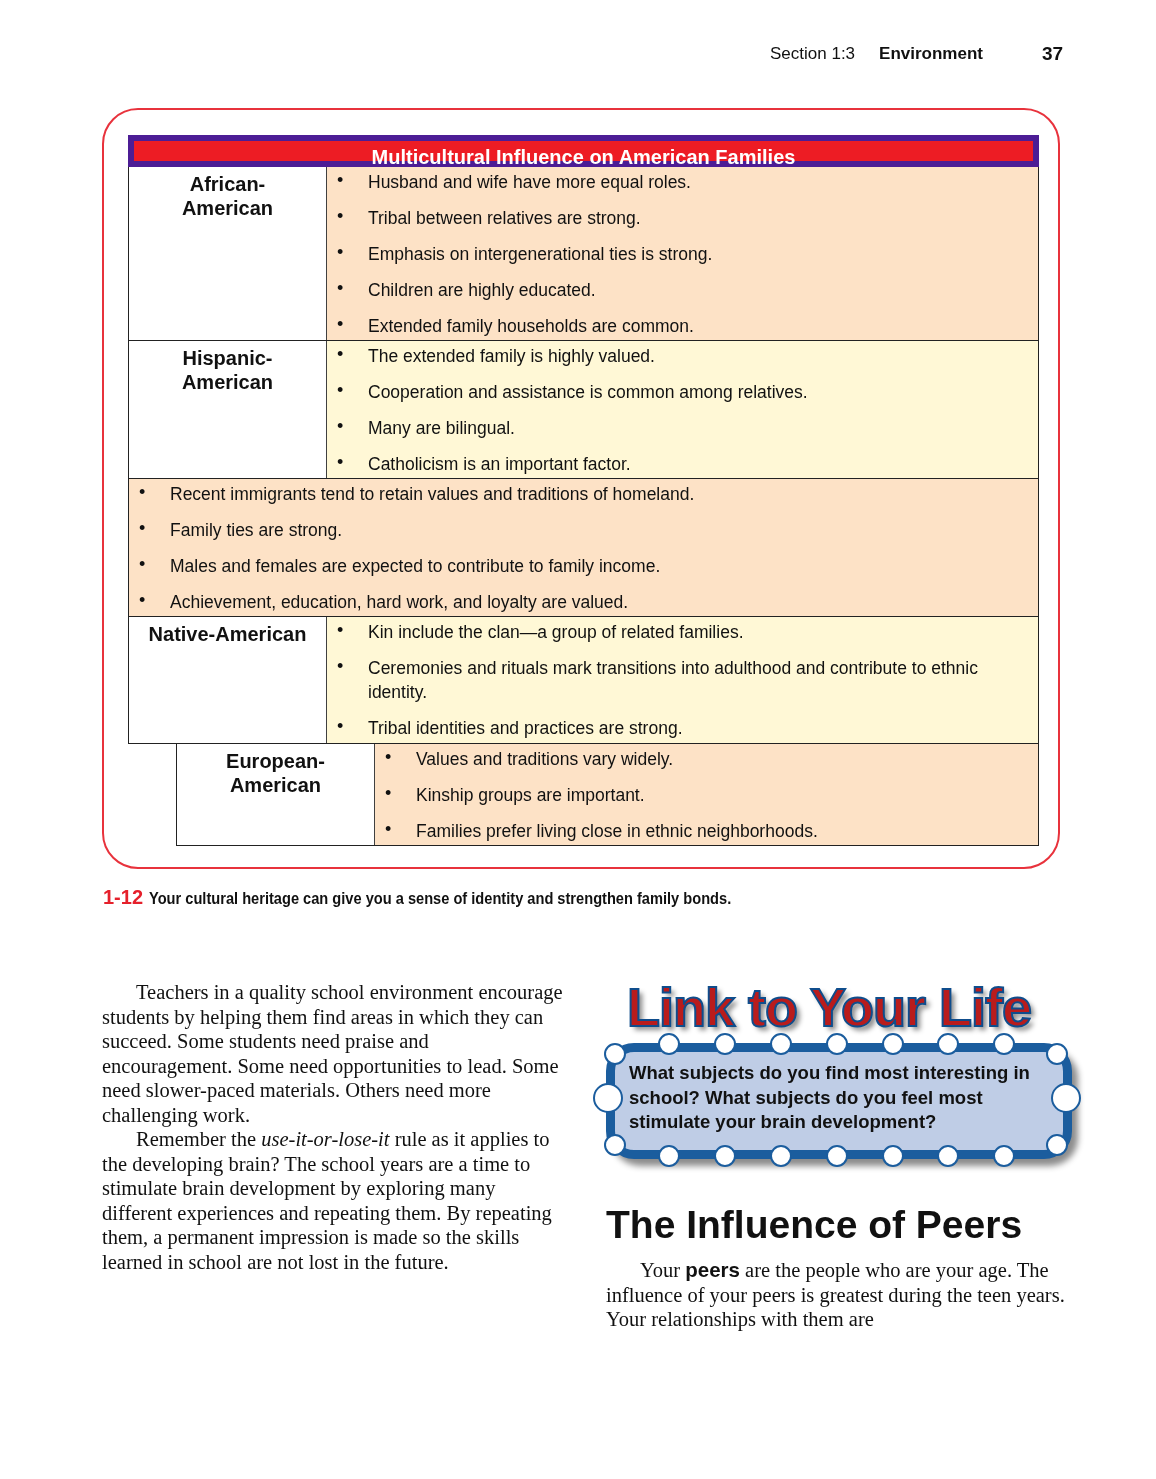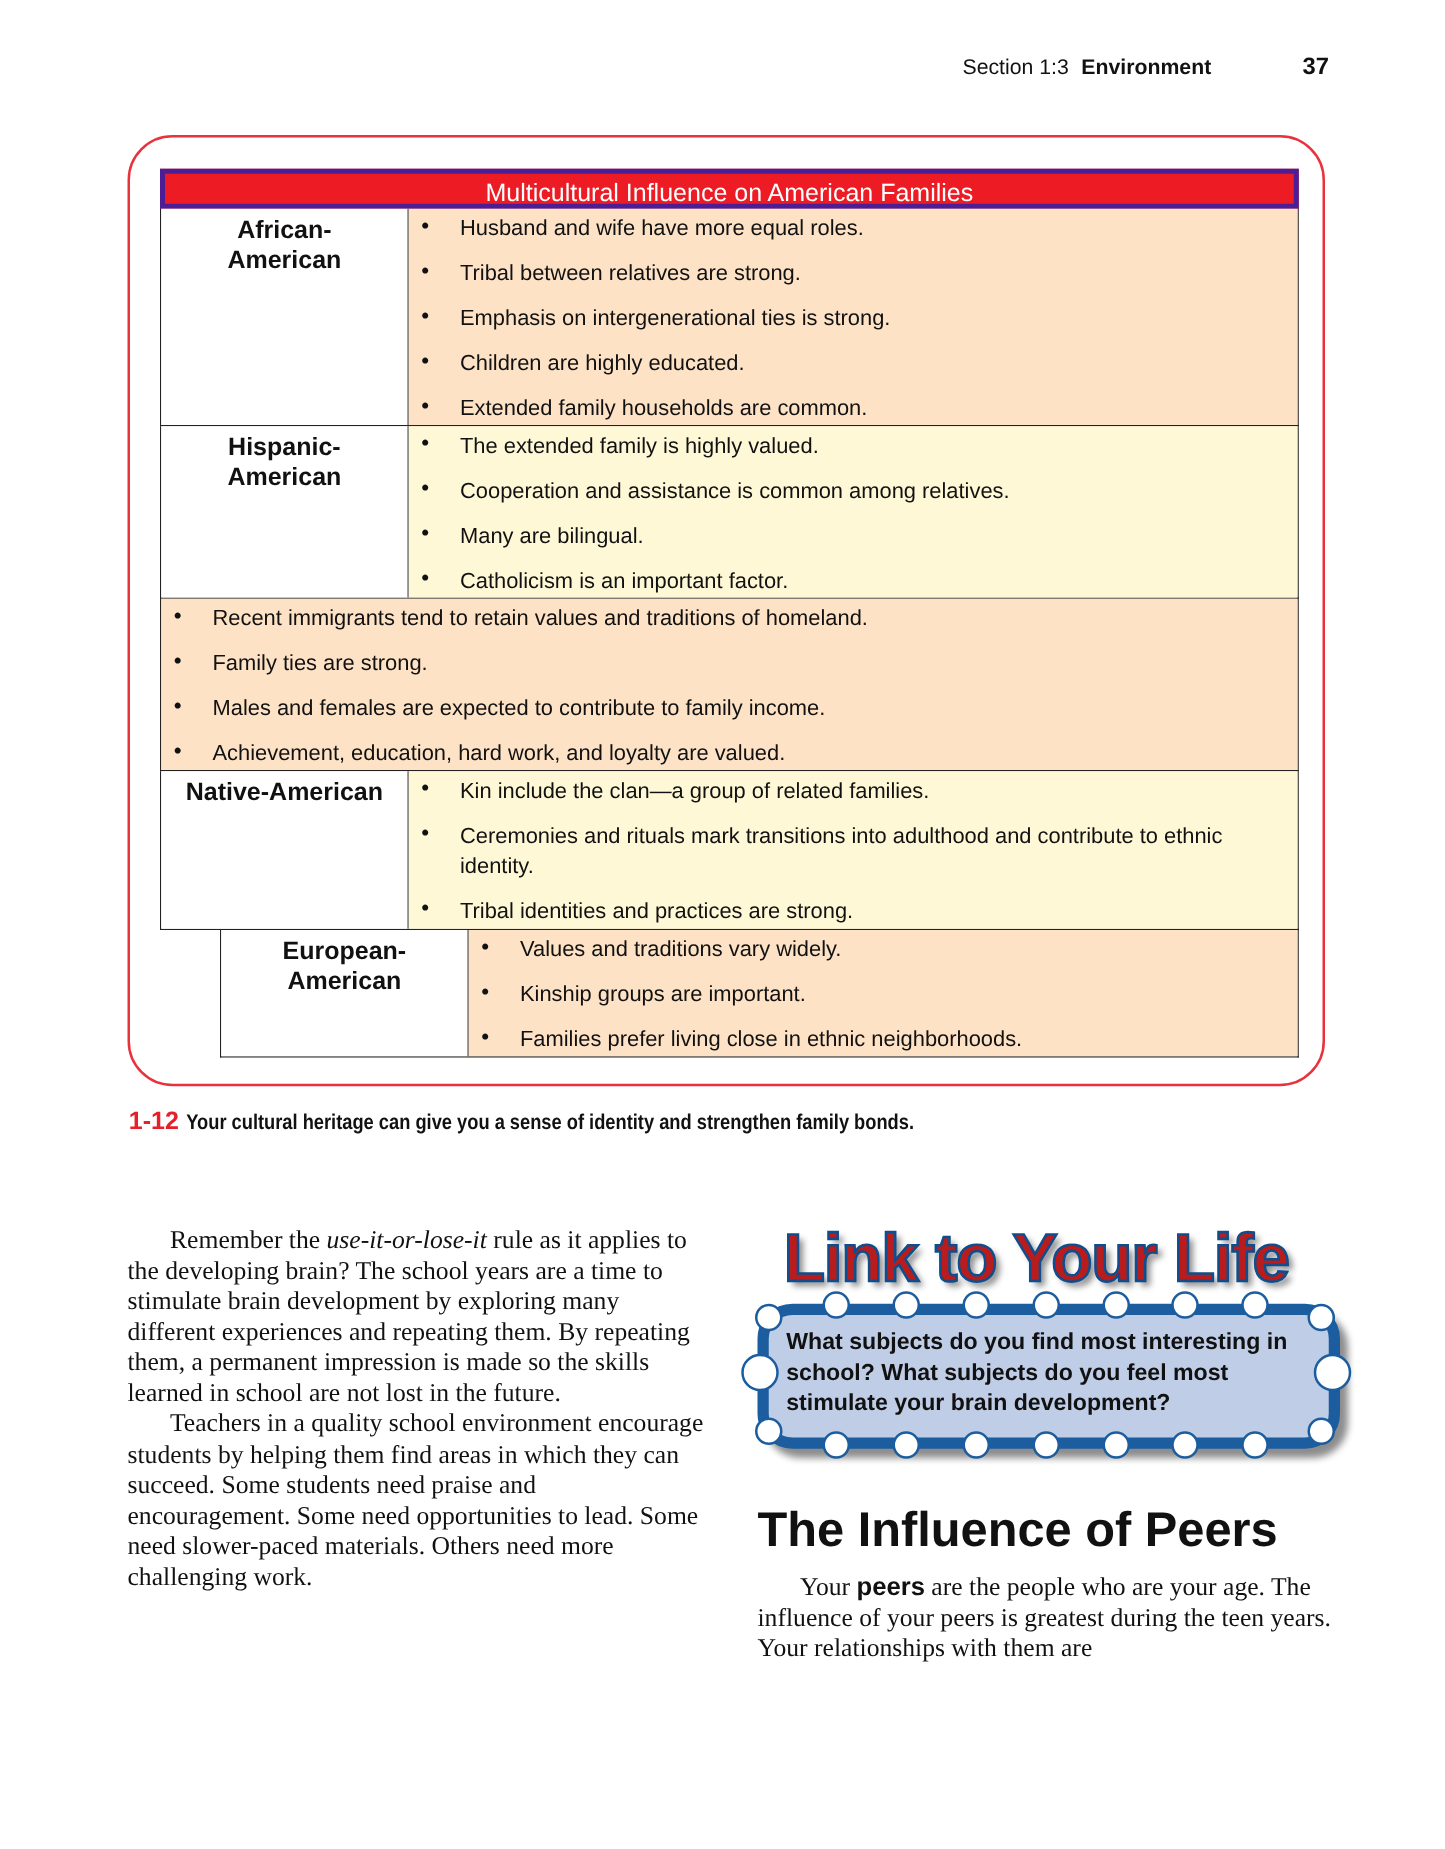--- a/index.html
+++ b/index.html
@@ -3,29 +3,29 @@
 <meta charset="utf-8">
 <style>
   html, body { margin:0; padding:0; background:#ffffff; }
   body { width:1156px; height:1479px; position:relative; overflow:hidden; color:#111; }
   .sans { font-family: "Liberation Sans", "DejaVu Sans", sans-serif; }
   .serif { font-family: "Liberation Serif", "DejaVu Serif", serif; }
 
   
   .running-head { position:absolute; top:44px; left:770px; font-size:17px; }
   .running-head .sec { font-weight:normal; }
-  .running-head .env { font-weight:bold; margin-left:10px; }
+  .running-head .env { font-weight:bold; margin-left:24px; }
   .page-num { position:absolute; top:43px; left:1042px; font-size:19px; font-weight:bold; }
 
   
   .frame { position:absolute; left:102px; top:108px; width:958px; height:761px;
            border:2px solid #e8323c; border-radius:36px; box-sizing:border-box; }
   .tbl { position:absolute; left:128px; top:135px; width:911px; border-collapse:collapse; }
-  .tbl-head { height:32px; background:#ed1c24; color:#fff; font-weight:normal; font-size:20px;
-              text-align:center; line-height:32px; border:4px solid #4c1d95; box-sizing:border-box; }
+  .tbl-head { height:32px; background:#ed1c24; color:#fff; font-weight:bold; font-size:20px;
+              text-align:center; line-height:32px; border:6px solid #4c1d95; box-sizing:border-box; }
   .row { display:flex; border:1px solid #222; border-top:none; box-sizing:border-box; }
   .row .label { width:198px; flex:none; background:#fff; border-right:1px solid #404040;
                 text-align:center; font-weight:bold; font-size:20px; line-height:24px; padding-top:5px; box-sizing:border-box; }
   .row .items { flex:1; padding:4px 0 0 0; box-sizing:border-box; font-size:17.5px; }
   .row.peach .items { background:#fde2c6; }
   .row.yellow .items { background:#fff8d6; }
   .item { position:relative; padding-left:41px; line-height:24px; padding-right:20px; }
   .item .bullet { position:absolute; left:10px; top:-2px; font-size:18px; }
 
   
@@ -125,22 +125,22 @@
       <div class="item"><span class="bullet">•</span><span>Families prefer living close in ethnic neighborhoods.</span></div>
     </div>
   </div>
 </div>
 
 <div class="caption sans">
   <span class="num">1-12</span><span class="txt">Your cultural heritage can give you a sense of identity and strengthen family bonds.</span>
 </div>
 
 <div class="body-left serif">
+  <p>Teachers in a quality school environment encourage students by helping them find areas in which they can succeed. Some students need praise and encouragement. Some need opportunities to lead. Some need slower-paced materials. Others need more challenging work.</p>
   <p><span>Remember the </span><i>use-it-or-lose-it</i><span> rule as it applies to the developing brain? The school years are a time to stimulate brain development by exploring many different experiences and repeating them. By repeating them, a permanent impression is made so the skills learned in school are not lost in the future.</span></p>
-  <p>Teachers in a quality school environment encourage students by helping them find areas in which they can succeed. Some students need praise and encouragement. Some need opportunities to lead. Some need slower-paced materials. Others need more challenging work.</p>
 </div>
 
 <div class="link-title sans">Link to Your Life</div>
 <div class="link-box"></div>
 
 <div class="dot" style="left:658px; top:1033px;"></div>
 <div class="dot" style="left:714px; top:1033px;"></div>
 <div class="dot" style="left:770px; top:1033px;"></div>
 <div class="dot" style="left:826px; top:1033px;"></div>
 <div class="dot" style="left:882px; top:1033px;"></div>

